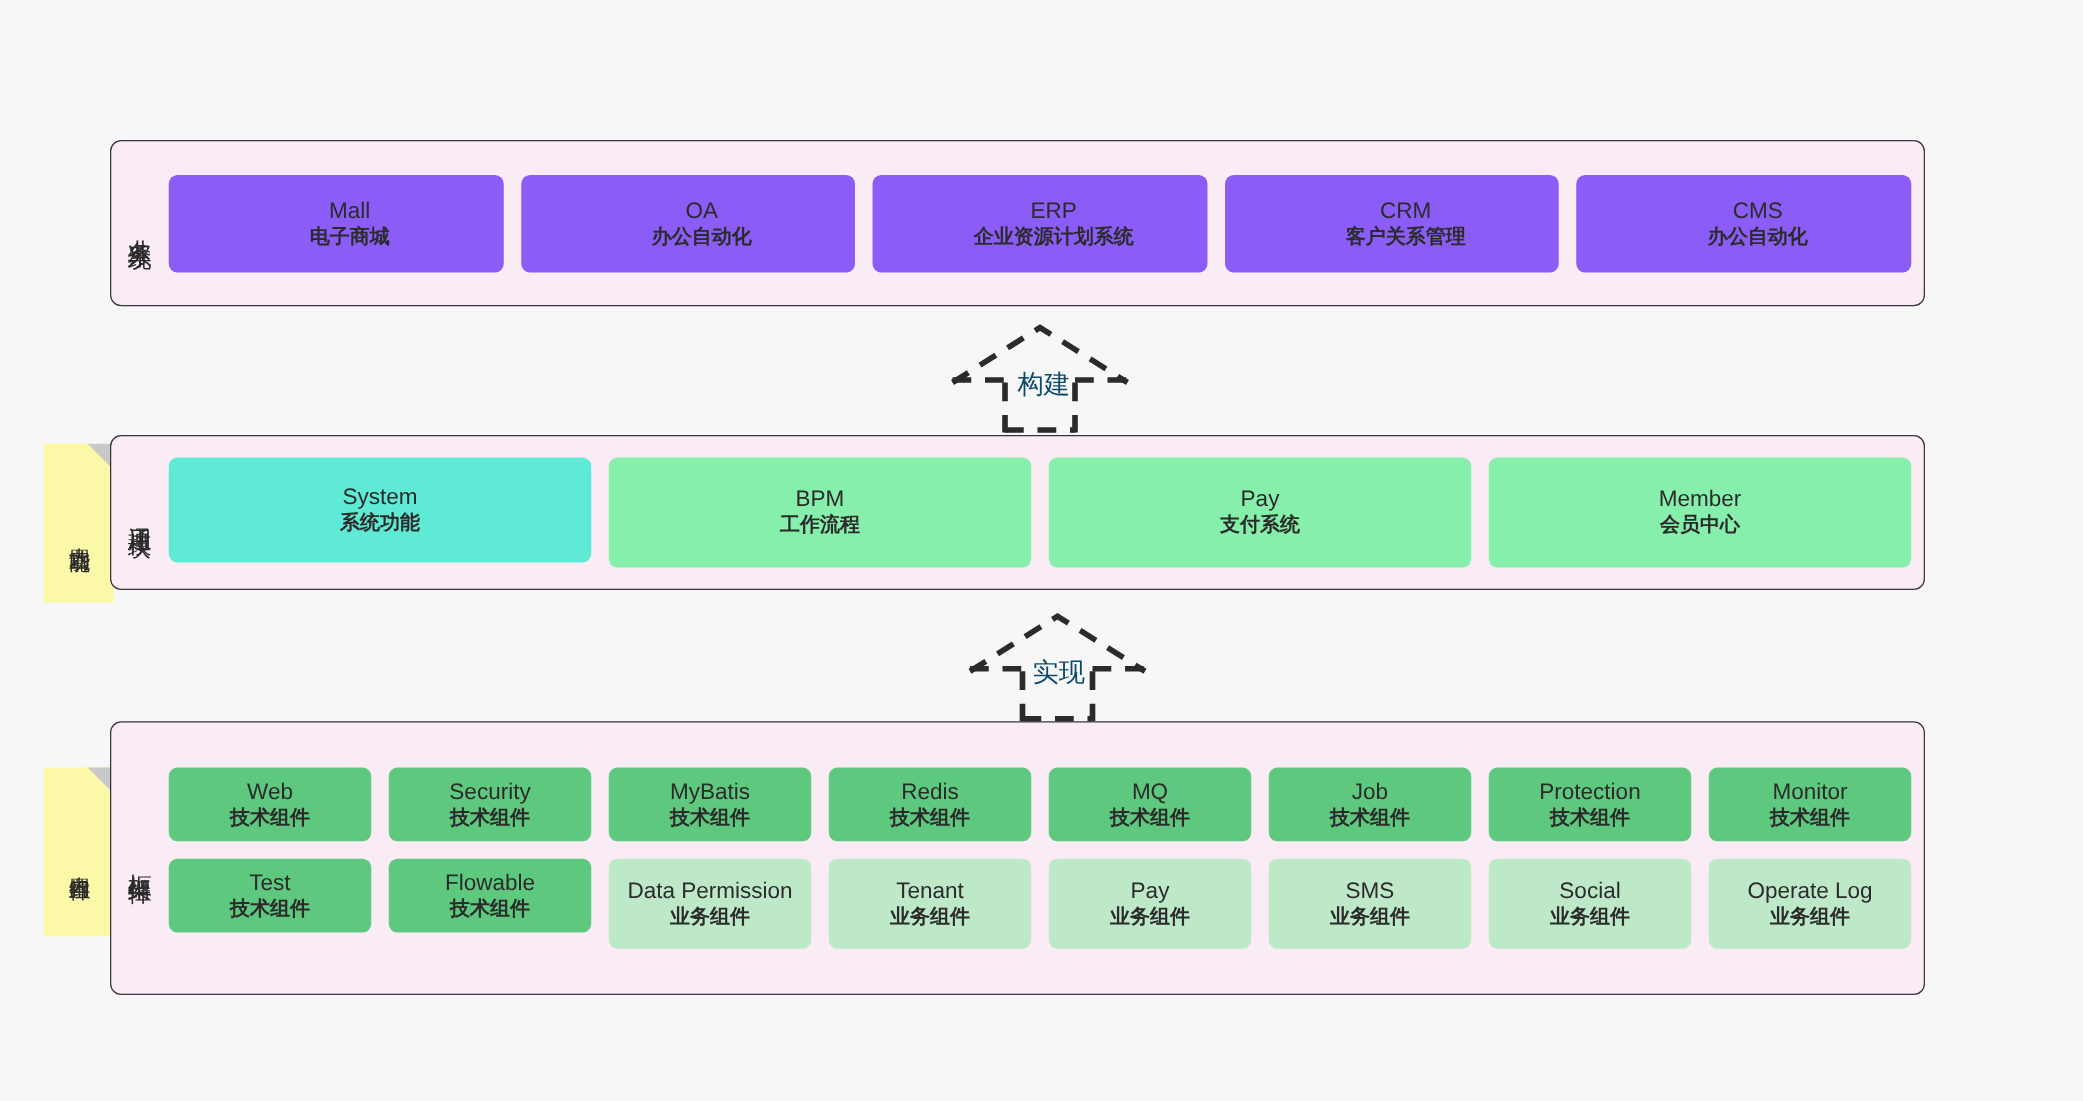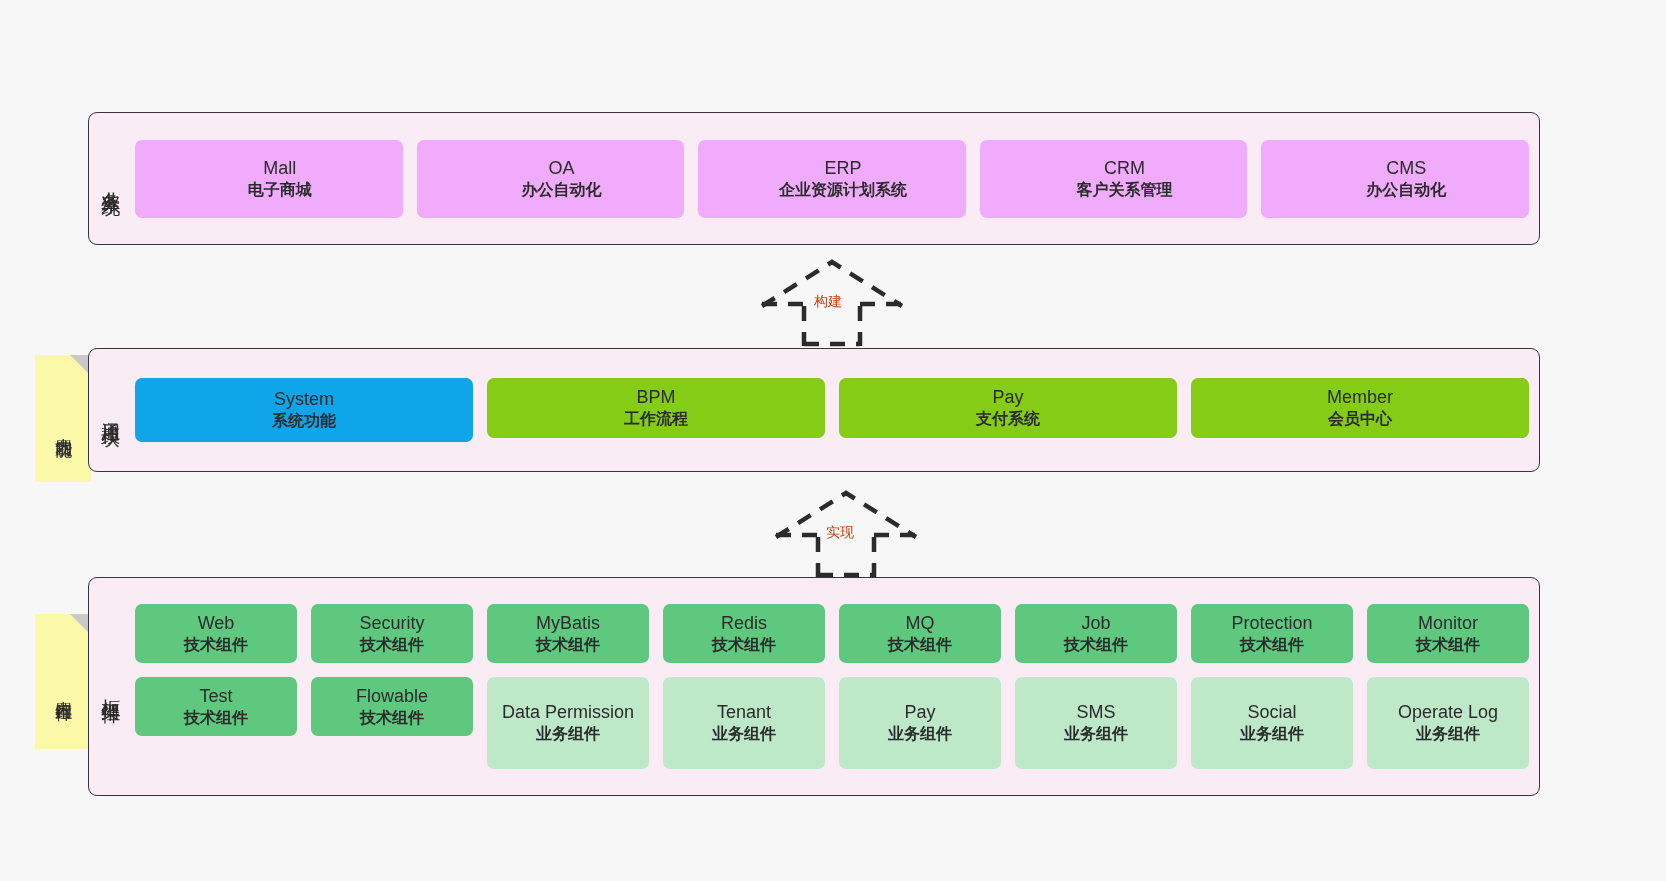--- a/index.html
+++ b/index.html
@@ -66,25 +66,25 @@
     align-items:center;
     justify-content:center;
     text-align:center;
     line-height:1.22;
     box-sizing:border-box;
     padding:4px 6px;
   }
   .cell .t1{font-size:18px;}
   .cell .t2{font-size:16px;font-weight:bold;}
 
-  .blue{background:#f0abfc;height:78px;padding-left:28px;}
-  .red{background:#0ea5e9;height:64px;}
-  .pinkbox{background:#84cc16;height:60px;}
+  .blue{background:#8b5cf6;height:78px;padding-left:28px;}
+  .red{background:#5eead4;height:84px;}
+  .pinkbox{background:#86efac;height:88px;}
   .green{background:#5ec97e;height:59px;}
-  .lgreen{background:#bee9c9;height:92px;}
+  .lgreen{background:#bee9c9;height:72px;}
 
   
   .note{
     position:absolute;
     width:56px;
     background:#fbf8a8;
     box-sizing:border-box;
     display:flex;
     align-items:center;
     justify-content:center;
@@ -105,22 +105,22 @@
     border-top:21px solid #c9c9c9;
   }
 
   
   .arrow{position:absolute;}
   #arrow-build{left:752px;top:258px;width:160px;height:88px;}
   #arrow-impl{left:766px;top:489px;width:160px;height:88px;}
   .arrow svg{display:block;overflow:visible;}
   .arrow-label{
     position:absolute;
-    font-size:14px;
-    color:#c2410c;
+    font-size:21px;
+    color:#0c4a6e;
     background:transparent;
     white-space:nowrap;
   }
   #label-build{left:814px;top:293px;}
   #label-impl{left:826px;top:524px;}
 </style>
 </head>
 <body>
 
 <div class="layer" id="layer-business">

